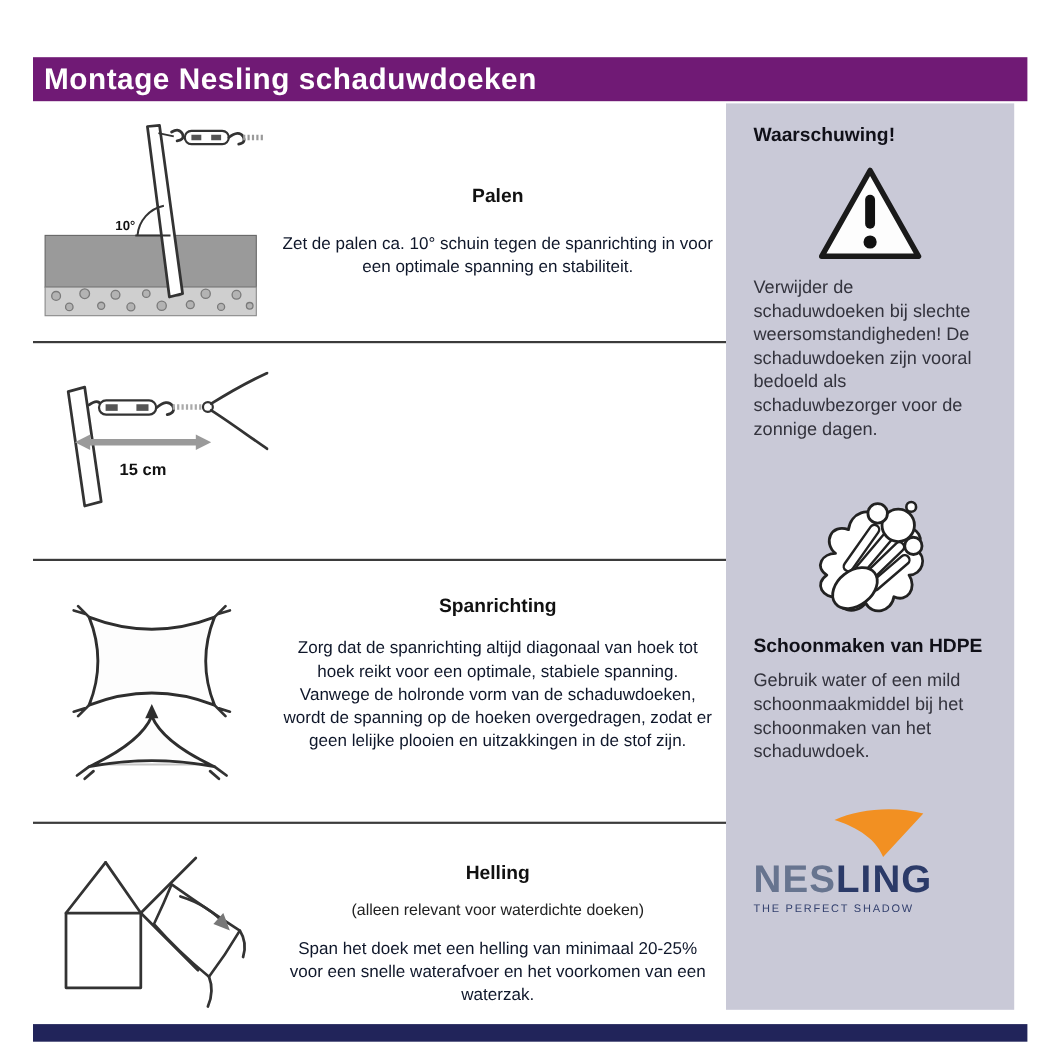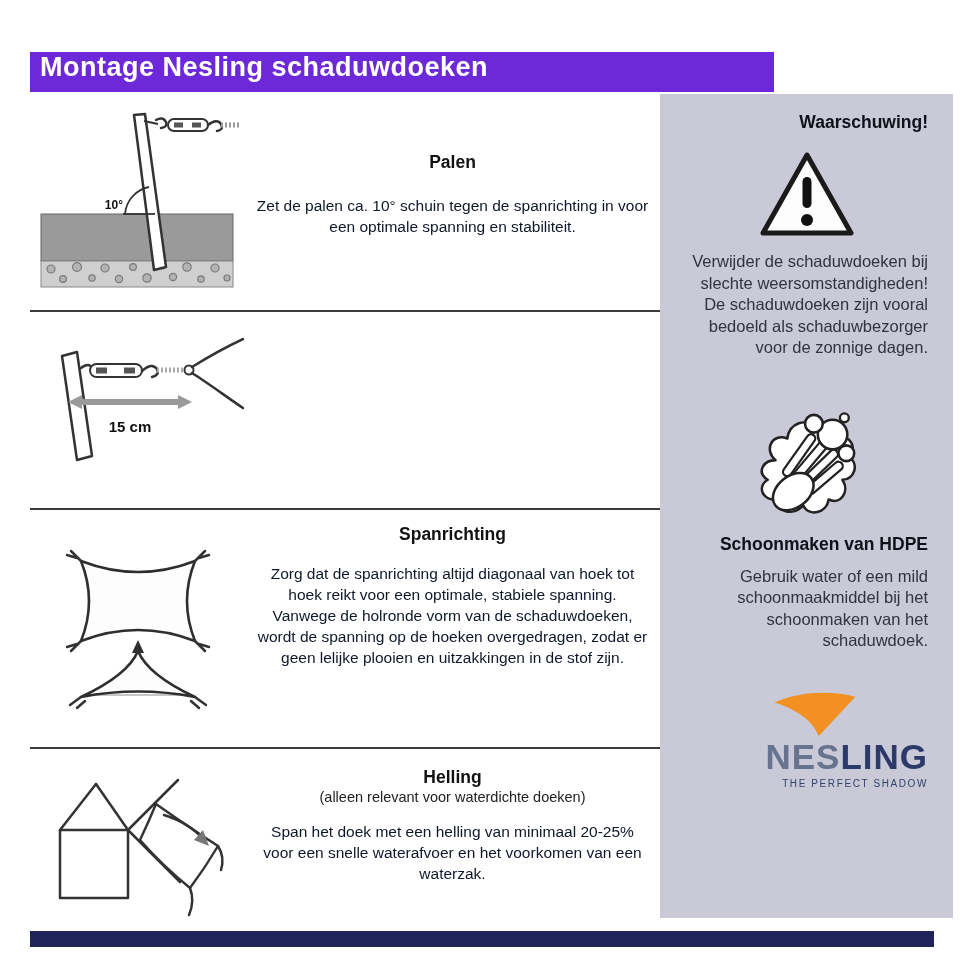--- a/index.html
+++ b/index.html
@@ -1,40 +1,40 @@
 <!DOCTYPE html>
 <html><head>
 <meta charset="utf-8">
 <style>
   html,body{margin:0;padding:0;background:#fff;}
   .page{position:relative;width:960px;height:960px;background:#ffffff;overflow:hidden;
         font-family:"Liberation Sans", sans-serif;color:#1c1c1c;}
   
-  .header-bar{position:absolute;left:30px;top:52px;width:744px;height:40px;
-              background:#6d28d9;display:flex;}
+  .header-bar{position:absolute;left:30px;top:52px;width:904px;height:40px;
+              background:#701a75;display:flex;align-items:center;}
   .header-bar h1{margin:0 0 0 10px;font-size:27px;font-weight:bold;color:#ffffff;letter-spacing:.5px;}
   
   .bottom-bar{position:absolute;left:30px;top:931px;width:904px;height:16px;background:#21245a;}
   
   .left-col{position:absolute;left:30px;top:92px;width:630px;}
   .section{display:flex;box-sizing:border-box;border-bottom:2px solid #3b3b3b;}
   .section:last-child{border-bottom:none;}
   .s1{height:220px;} .s2{height:198px;} .s3{height:239px;} .s4{height:192px;}
   .ill{width:215px;flex:0 0 215px;display:flex;align-items:center;justify-content:center;}
   .txt{flex:1;text-align:center;}
-  .txt h2{margin:0;font-size:17.5px;font-weight:bold;color:#111;}
+  .txt h2{margin:16px;font-size:17.5px;font-weight:bold;color:#111;}
   .txt .sub{font-size:14.5px;color:#222;margin-top:1px;}
   .txt p{margin:0 auto;font-size:15.5px;line-height:21px;color:#0f172a;max-width:392px;}
   .s1 .txt{padding-top:60px;} .s1 p{margin-top:22px;}
   .s2 .txt{padding-top:18px;} .s2 p{margin-top:26px;}
   .s3 .txt{padding-top:14px;} .s3 p{margin-top:18px;}
   .s4 .txt{padding-top:18px;} .s4 p{margin-top:16px;max-width:380px;}
   
-  .sidebar{position:absolute;left:660px;top:94px;width:293px;height:824px;
-           background:#c9c9d7;box-sizing:border-box;padding:0 25px;text-align:right;}
+  .sidebar{position:absolute;left:660px;top:94px;width:262px;height:824px;
+           background:#c9c9d7;box-sizing:border-box;padding:0 25px;text-align:left;}
   .sidebar h2{margin:18px 0 0 0;font-size:17.5px;font-weight:bold;color:#101018;}
   .sidebar p{margin:10px 0 0 0;font-size:16.5px;line-height:21.5px;color:#33333d;}
   .warn-icon{display:block;margin:16px auto 2px auto;}
   .wash-icon{display:block;margin:50px auto 0 auto;}
   .clean-h{margin-top:6px !important;line-height:23px;}
   .logo{margin-top:36px;}
   .logo .sail{display:block;margin:0 auto 0 auto;transform:translateX(8px);}
   .brand{font-size:35px;font-weight:bold;letter-spacing:1px;line-height:34px;margin-top:2px;}
   .brand .p1{color:#67748f;} .brand .p2{color:#2b3a68;}
   .tagline{font-size:10px;font-weight:normal;color:#33406e;letter-spacing:1.6px;margin-top:4px;}

